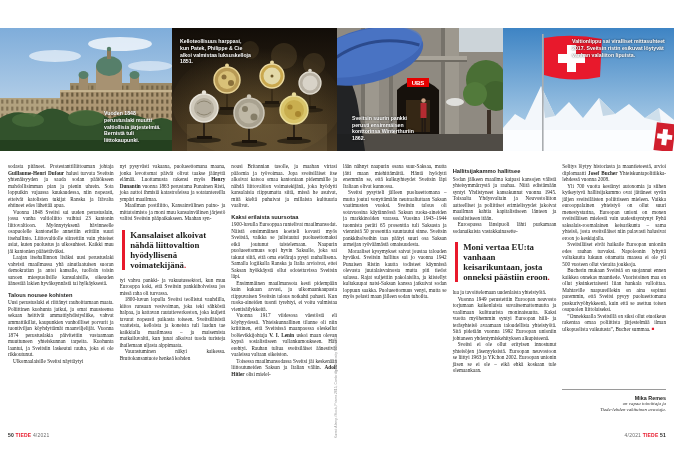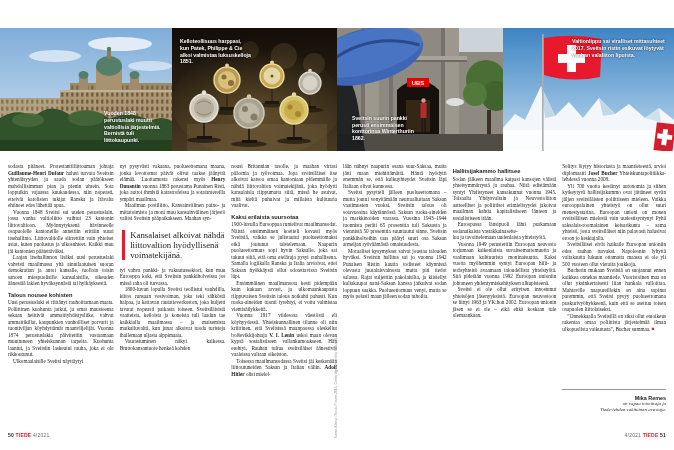--- a/index.html
+++ b/index.html
@@ -21,21 +21,21 @@
   .page{position:absolute;top:163px;height:262px;display:flex;gap:6px;overflow:hidden;}
   #page-left{left:8px;width:329px;}
   #page-right{left:343px;width:323px;}
   .col{flex:1;min-width:0;font-size:5.2px;line-height:6.5px;text-align:justify;}
   .col p{margin:0;}
   .col p.ind{text-indent:5px;}
   .subhead{font-family:"Liberation Sans",sans-serif;font-weight:bold;font-size:5.7px;
            line-height:6.5px;margin:5px 0 1px 0;text-align:left;}
   .pullquote{display:flex;gap:5px;margin:8px 0 7px 2px;text-align:left;}
   .qbar{width:3.5px;background:#e8192c;flex:none;}
-  .qtext{font-family:"Liberation Serif",serif;font-weight:normal;
+  .qtext{font-family:"Liberation Serif",serif;font-weight:bold;
          font-size:8.8px;line-height:10px;}
   .red{color:#e8192c;}
   .endmark{color:#e8192c;font-size:4.6px;vertical-align:1px;}
   
   .byline{position:absolute;right:0;top:226px;width:104px;height:36px;background:#fff;
           border-top:.5px solid #9a9a9a;text-align:right;
           font-family:"Liberation Sans",sans-serif;z-index:4;}
   .byline .name{font-weight:bold;font-size:5.4px;margin-top:5px;}
   .byline .role{font-family:"Liberation Serif",serif;font-style:italic;
                 font-size:4.9px;line-height:6.2px;color:#333;}
@@ -281,20 +281,24 @@
 <section class="page" id="page-right">
   <div class="col">
       <p>lään nähnyt naapurin osana suur-Saksaa, mutta jätti maan miehittämättä. Häntä hyödytti enemmän se, että kulkuyhteydet Sveitsin läpi Italiaan olivat kunnossa.</p>
       <p class="ind">Sveitsi pysytteli jälleen puolueettomana – mutta joutui venyttämään neutraaliuttaan Saksan vaatimusten vuoksi. Sveitsin talous oli sotavuosina käytännössä Saksan ruoka-aineiden ja markkinoiden varassa. Vuosina 1943–1944 tuonnista peräti 65 prosenttia tuli Saksasta ja viennistä 50 prosenttia suuntautui sinne. Sveitsin pankkiholveihin taas päätyi suuri osa Saksan armeijan ryöväämästä omaisuudesta.</p>
       <p class="ind">Moraaliset kysymykset saivat joustaa talouden hyväksi. Sveitsin hallitus sai jo vuonna 1942 Punaisen Ristin kautta todisteet käynnissä olevasta juutalaisvainosta mutta piti tiedot salassa. Rajat suljettiin pakolaisilta, ja kiistellyt kultakaupat natsi-Saksan kanssa jatkuivat sodan loppuun saakka. Puolueettomuus venyi, mutta se myös pelasti maan jälleen sodan tuhoilta.</p>
     </div>
   <div class="col">
       <h3 class="subhead">Hallitsijakammo hallitsee</h3>
       <p>Sodan jälkeen maailma kaipasi kansojen välistä yhteisymmärrystä ja rauhaa. Niitä edistämään syntyi Yhdistyneet kansakunnat vuonna 1945. Toisaalta Yhdysvaltain ja Neuvostoliiton aatteelliset ja poliittiset erimielisyydet jakoivat maailman kahtia kapitalistiseen länteen ja sosialistiseen itään.</p>
       <p class="ind">Euroopassa länsipuoli lähti purkamaan sodanaikaista vastakkainasette-</p>
+      <div class="pullquote">
+        <span class="qbar"></span>
+        <span class="qtext">Moni vertaa EU:ta vanhaan keisarikuntaan, josta onneksi päästiin eroon<span class="red">.</span></span>
+      </div>
       <p>lua ja tavoittelemaan uudenlaista yhteistyötä.</p>
       <p class="ind">Vuonna 1949 perustettiin Euroopan neuvosto torjumaan kaikenlaista suvaitsemattomuutta ja vaalimaan kulttuurista moninaisuutta. Kaksi vuotta myöhemmin syntyi Euroopan hiili- ja teräsyhteisö avaamaan taloudellista yhteistyötä. Sitä pidetään vuonna 1992 Euroopan unioniin johtaneen yhdentymiskehityksen alkupisteenä.</p>
       <p class="ind">Sveitsi ei ole ollut erityisen innostunut yhteisöjen jäsenyyksistä. Euroopan neuvostoon se liittyi 1963 ja YK:hon 2002. Euroopan unionin jäsen se ei ole – eikä ehkä koskaan tule olemaankaan.</p>
     </div>
   <div class="col">
       <p>Selitys löytyy historiasta ja maantieteestä, arvioi diplomaatti <b>Josef Bucher</b> Yhteiskuntapolitiikka-lehdessä vuonna 2008.</p>
       <p class="ind">Yli 700 vuotta kestänyt autonomia ja siihen kytkeytyvä hallitsijakammo ovat jättäneet syvän jäljen sveitsiläisten poliittiseen mieleen. Vaikka eurooppalainen yhteistyö on ollut suuri menestystarina, Euroopan unioni on monen sveitsiläisen mielestä vain uudestisyntynyt Pyhä saksalais-roomalainen keisarikunta – sama yhteisö, josta sveitsiläiset niin palavasti halusivat eroon jo keskiajalla.</p>
       <p class="ind">Sveitsiläiset eivät haikaile Euroopan unioniin edes rauhan turvaksi. Napoleonin lyhyttä valtakautta lukuun ottamatta maassa ei ole yli 500 vuoteen ollut vieraita joukkoja.</p>
       <p class="ind">Bucherin mukaan Sveitsiä on suojannut ennen kaikkea onnekas maantiede. Vuoristoinen maa on ollut yksinkertaisesti liian hankala valloittaa. Mahtaville naapureillekin on aina sopinut paremmin, että Sveitsi pysyy puolueettomana puskurivyöhykkeenä, kuin että se asettuu toisen osapuolen liittolaiseksi.</p>
       <p class="ind">”Onnekkaalla Sveitsillä on siksi ollut etuoikeus rakentaa omaa poliittista järjestelmää ilman ulkopuolista vaikutusta”, Bucher summaa. <span class="endmark">■</span></p>

